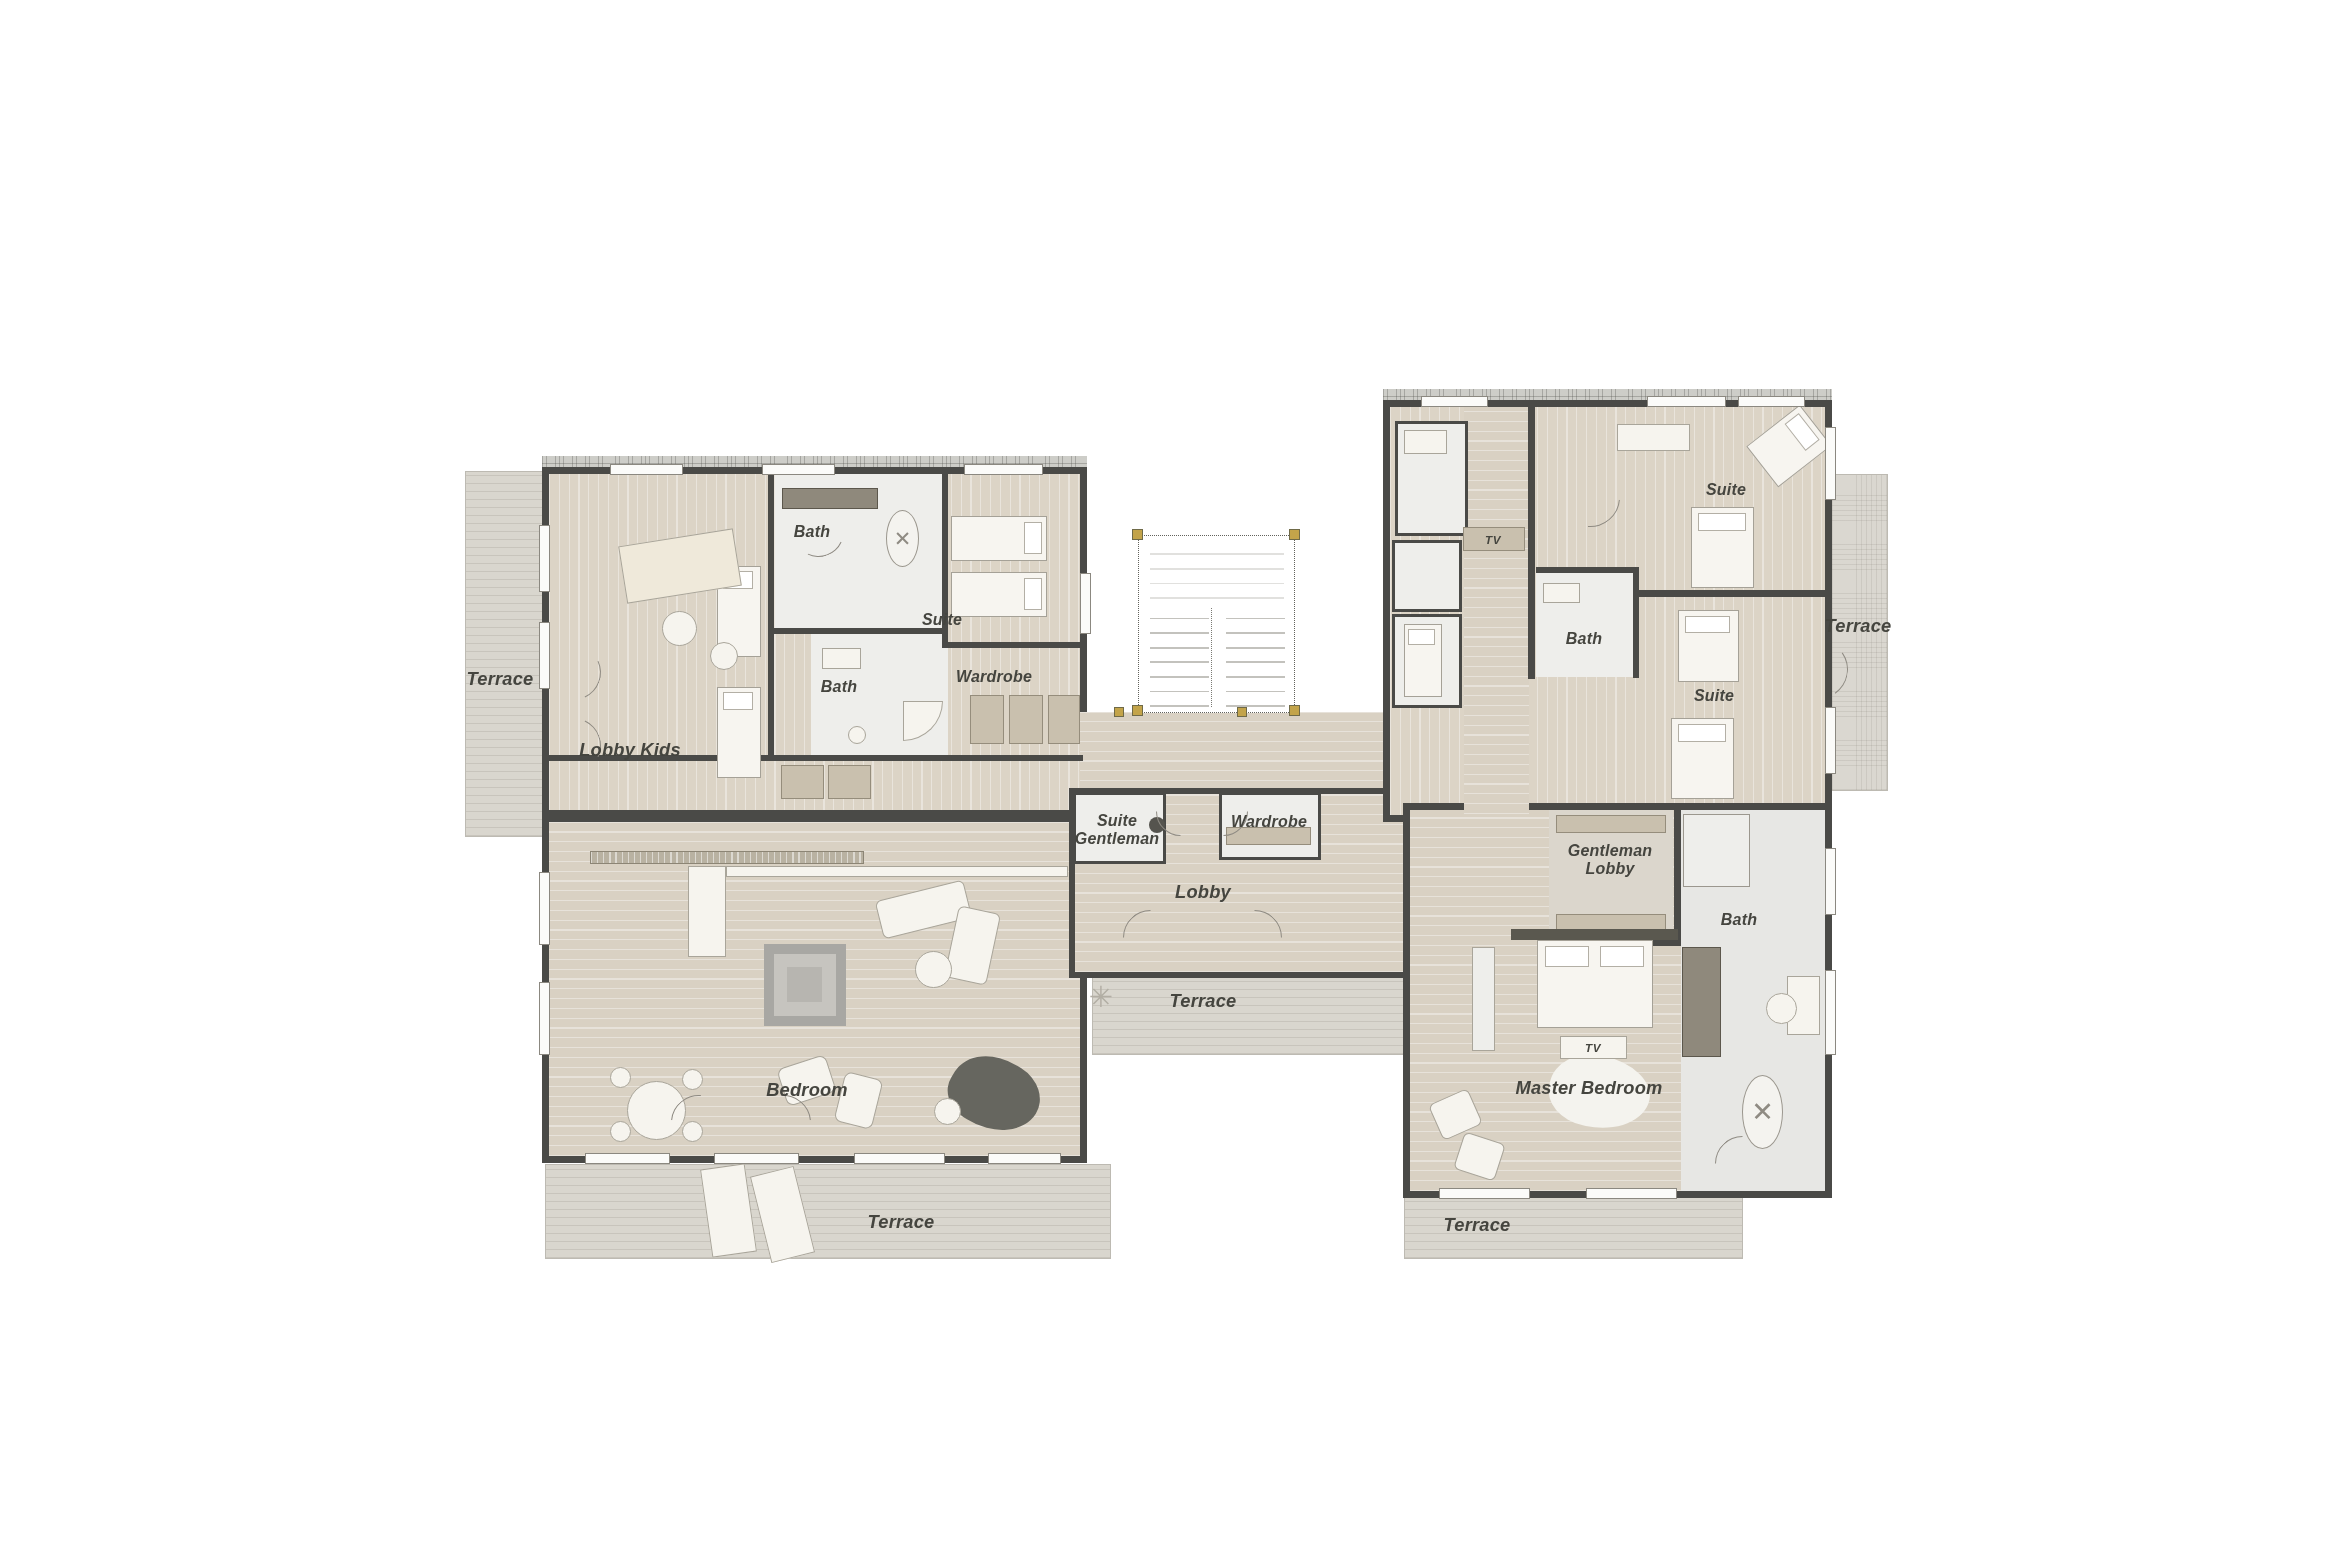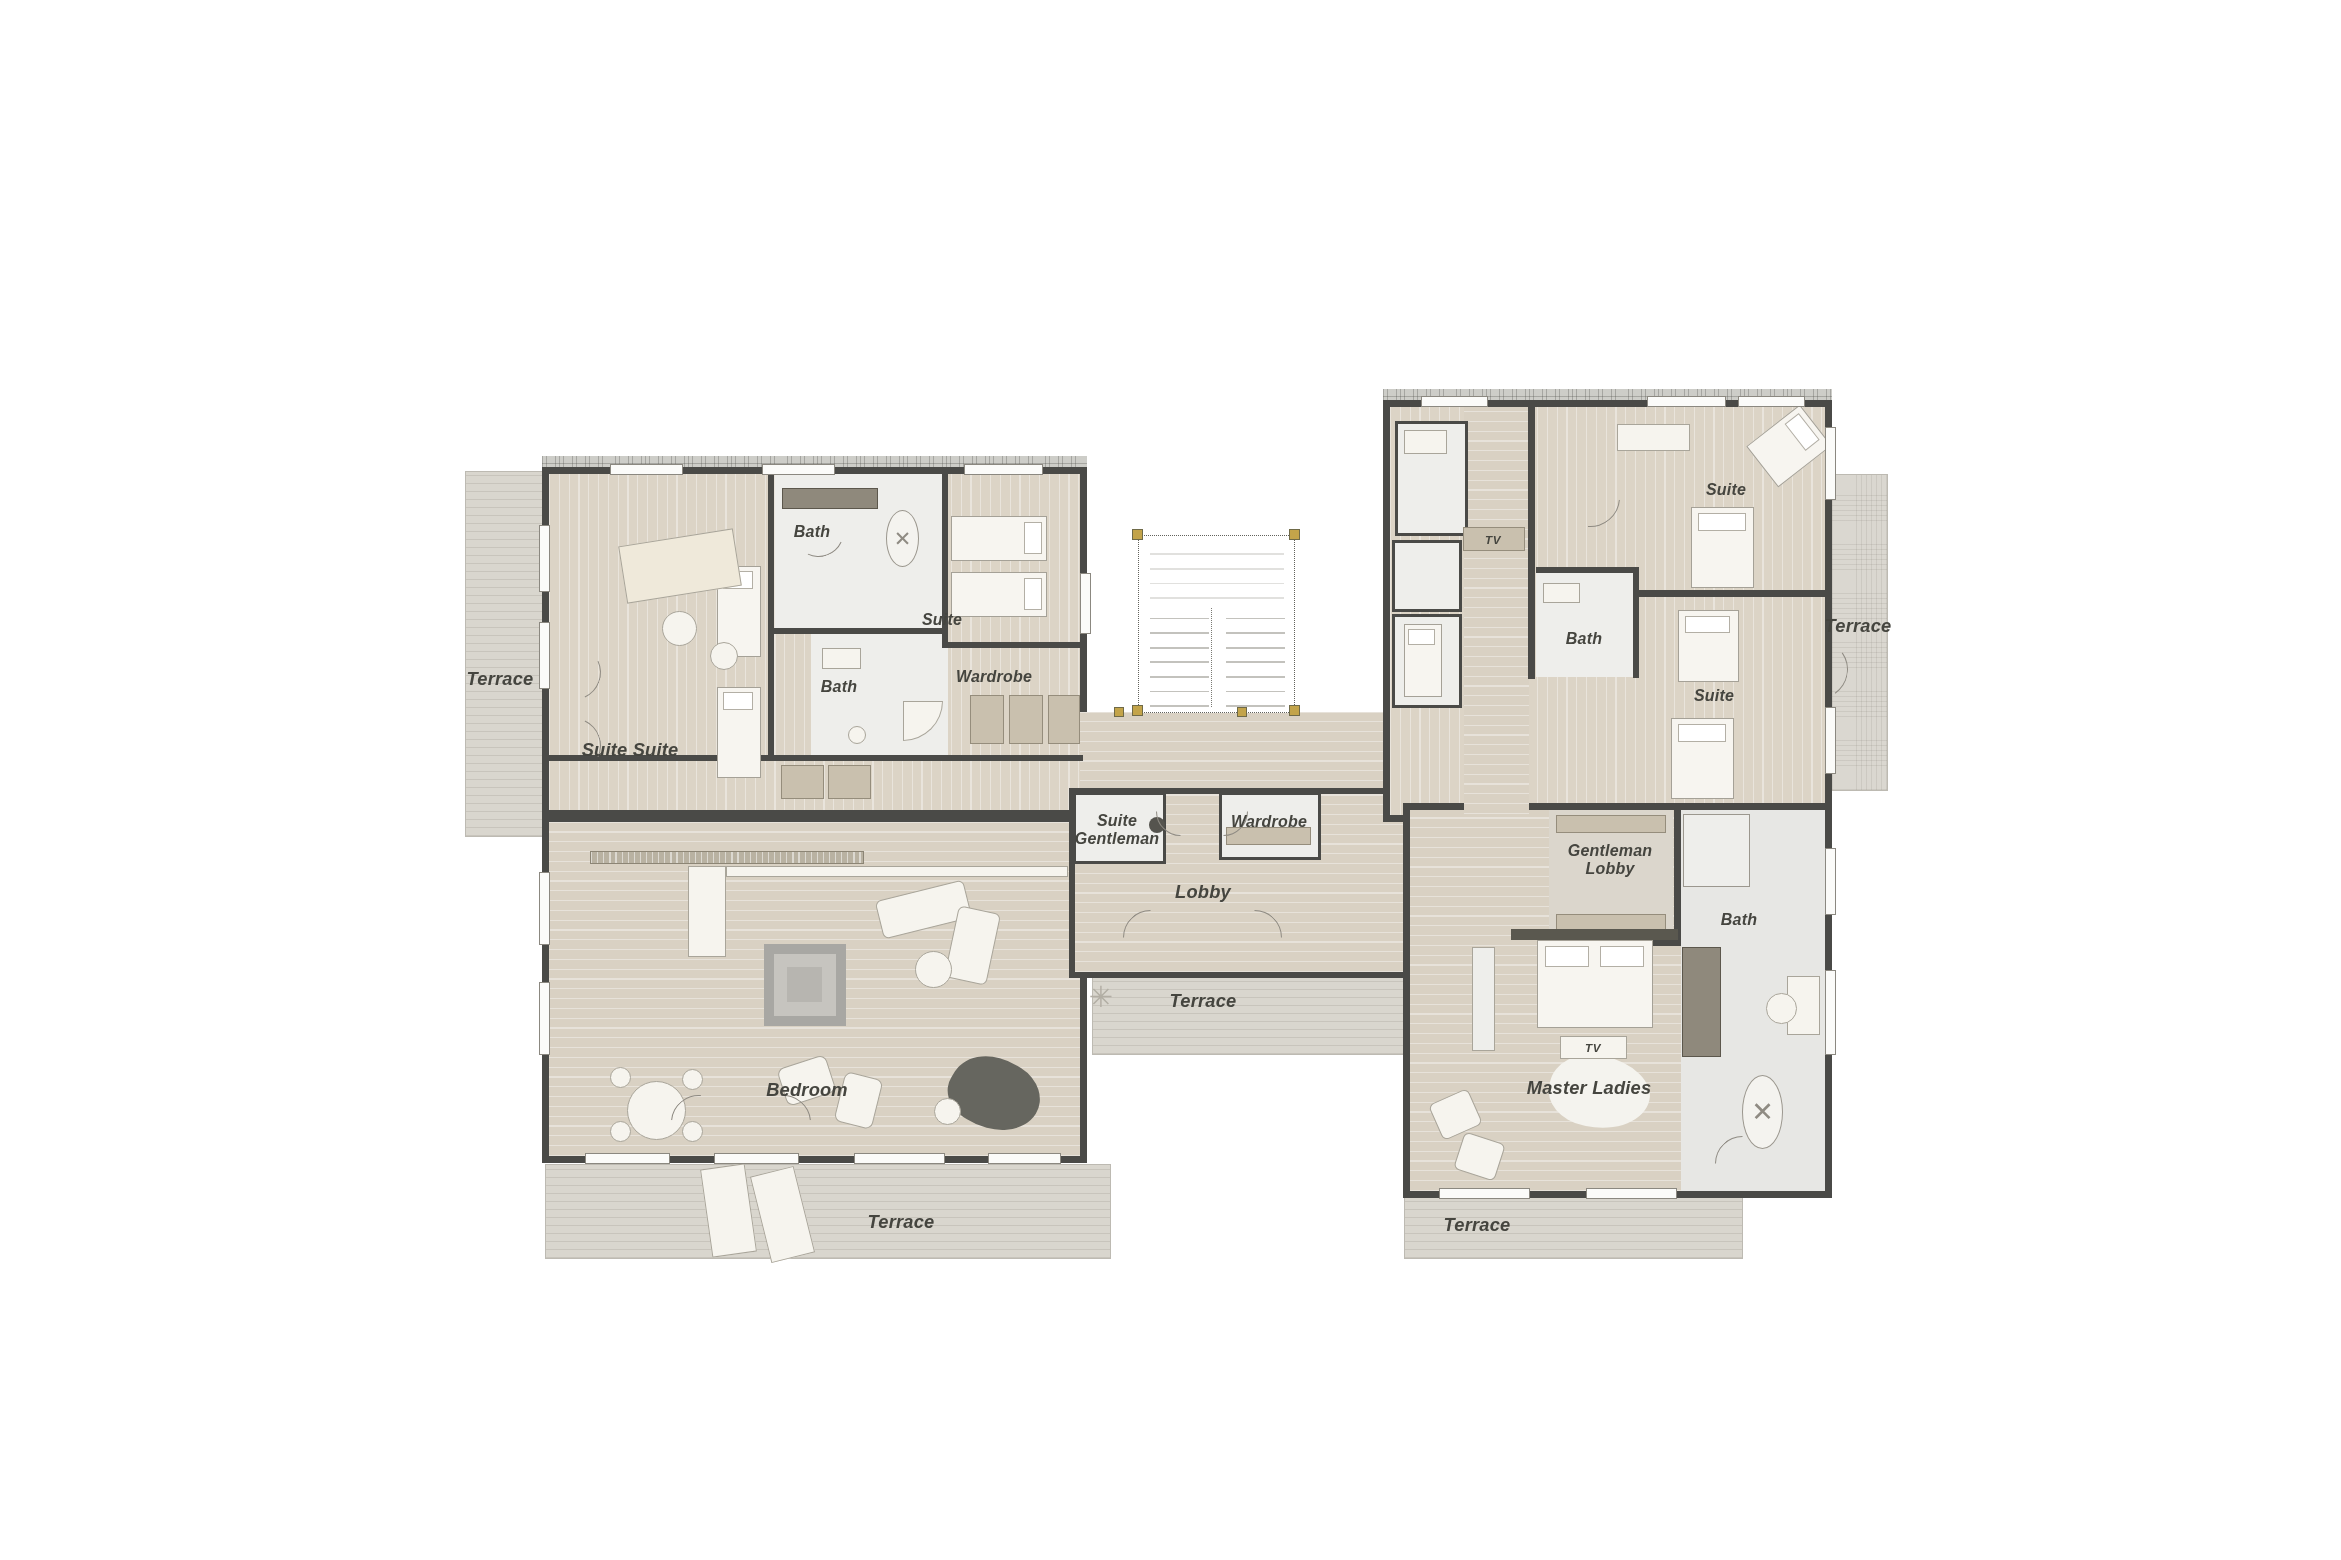--- a/index.html
+++ b/index.html
@@ -221,35 +221,35 @@
   <div class="r arc" style="left:546px;top:645px;width:55px;height:55px;transform:rotate(110deg);z-index:24;"></div>
   <div class="r arc" style="left:546px;top:718px;width:55px;height:55px;transform:rotate(70deg);z-index:24;"></div>
   <div class="r arc" style="left:671px;top:1095px;width:55px;height:55px;transform:rotate(-40deg);z-index:24;"></div>
   <div class="r arc" style="left:756px;top:1095px;width:55px;height:55px;transform:rotate(40deg);z-index:24;"></div>
   <div class="r arc" style="left:1715px;top:1136px;width:55px;height:55px;transform:rotate(-45deg);z-index:24;"></div>
   <div class="r arc" style="left:1561px;top:468px;width:59px;height:59px;transform:rotate(140deg);z-index:24;"></div>
   <div class="r arc" style="left:793px;top:506px;width:51px;height:51px;transform:rotate(160deg);z-index:24;"></div>
   <div class="r arc" style="left:1789px;top:640px;width:59px;height:59px;transform:rotate(100deg);z-index:24;"></div>
 
   <div class="lbl" style="left:500px;top:679px;">Terrace</div>
-  <div class="lbl" style="left:630px;top:750px;">Suite Suite</div>
+  <div class="lbl" style="left:630px;top:750px;">Lobby Kids</div>
   <div class="lbl sm" style="left:812px;top:532px;">Bath</div>
   <div class="lbl sm" style="left:839px;top:687px;">Bath</div>
   <div class="lbl sm" style="left:942px;top:620px;">Suite</div>
   <div class="lbl sm" style="left:994px;top:677px;">Wardrobe</div>
   <div class="lbl sm" style="left:1117px;top:830px;">
     <span>Suite</span><br>
     <span>Gentleman</span>
   </div>
   <div class="lbl sm" style="left:1269px;top:822px;">Wardrobe</div>
   <div class="lbl" style="left:1203px;top:892px;text-align:center;">Lobby</div>
   <div class="lbl" style="left:1203px;top:1001px;">Terrace</div>
   <div class="lbl" style="left:807px;top:1090px;">Bedroom</div>
   <div class="lbl" style="left:901px;top:1222px;">Terrace</div>
-  <div class="lbl" style="left:1589px;top:1088px;">Master Ladies</div>
+  <div class="lbl" style="left:1589px;top:1088px;">Master Bedroom</div>
   <div class="lbl tiny" style="left:1593px;top:1047px;">TV</div>
   <div class="lbl tiny" style="left:1493px;top:539px;">TV</div>
   <div class="lbl sm" style="left:1610px;top:860px;">
     <span>Gentleman</span><br>
     <span>Lobby</span>
   </div>
   <div class="lbl sm" style="left:1739px;top:920px;">Bath</div>
   <div class="lbl sm" style="left:1726px;top:490px;">Suite</div>
   <div class="lbl sm" style="left:1584px;top:639px;">Bath</div>
   <div class="lbl sm" style="left:1714px;top:696px;">Suite</div>

